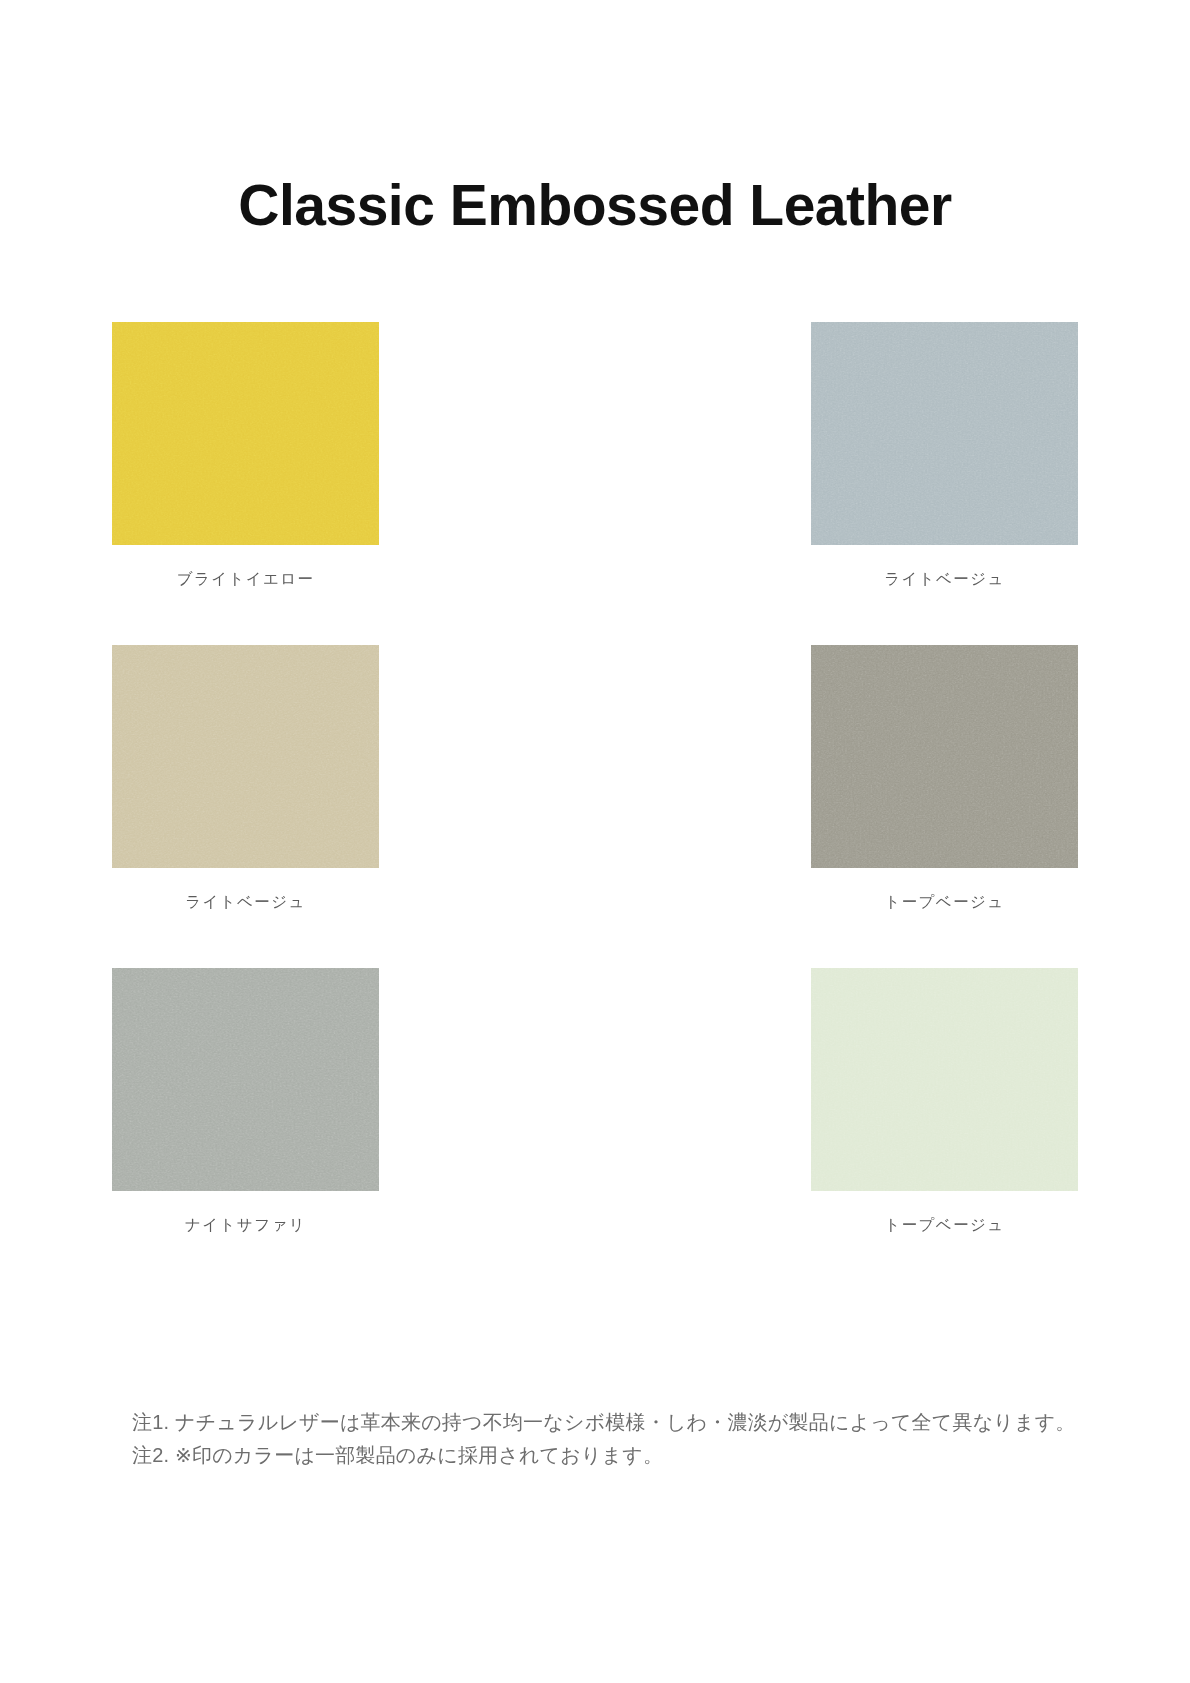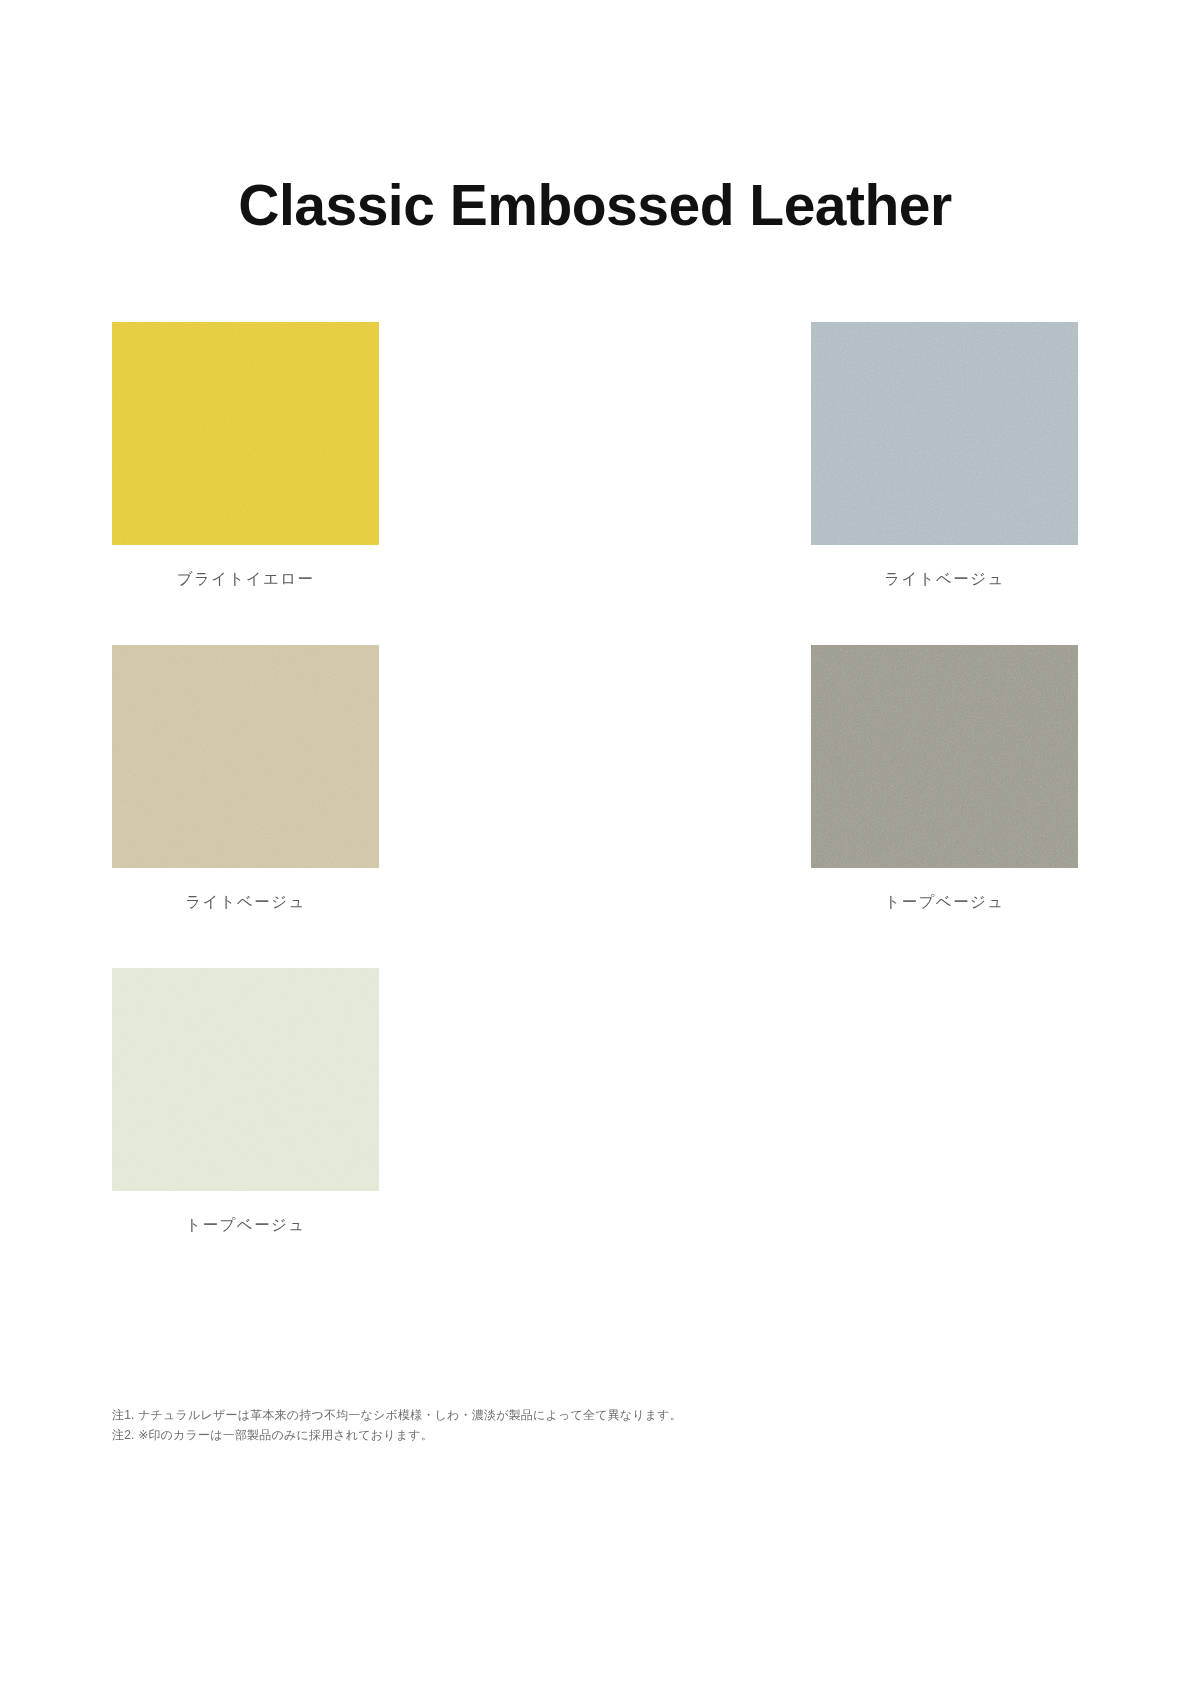--- a/index.html
+++ b/index.html
@@ -63,24 +63,25 @@
   }
   .footer p.note-main {
     font-size: 16.5px;
     line-height: 1.72;
     color: #6d6d6d;
     text-align: justify;
     text-justify: inter-character;
     letter-spacing: 0.2px;
   }
   .footer p.note-small {
-    font-size: 12px;
+    font-size: 20px;
     line-height: 1.65;
     color: #6d6d6d;
     letter-spacing: 0.2px;
+    margin-left: 20px;
   }
   .footer .notes { margin-top: 28px; }
 </style>
 </head>
 <body>
 
 <div class="page">
 
   <h1 class="title">Classic Embossed Leather</h1>
 
@@ -162,20 +163,38 @@
             </defs>
             <rect id="base4" width="267" height="223" fill="#9C9A8E"></rect>
             <rect width="267" height="223" filter="url(#f4)" style="mix-blend-mode:overlay"></rect>
           </svg>
         </div>
         <div class="label">トープベージュ</div>
       </div>
     </div>
 
     <div class="row">
+      <div class="cell">
+        <div class="swatch">
+          <svg class="grain" viewBox="0 0 267 223" preserveAspectRatio="none">
+            <defs>
+              <filter id="f6">
+                <feTurbulence type="fractalNoise" baseFrequency="0.50 0.70" numOctaves="4" seed="71"></feTurbulence>
+                <feColorMatrix type="saturate" values="0"></feColorMatrix>
+                <feComponentTransfer>
+                    <feFuncA type="linear" slope="0.32"></feFuncA>
+                  </feComponentTransfer>
+              </filter>
+            </defs>
+            <rect id="base6" width="267" height="223" fill="#A9AEA8"></rect>
+            <rect width="267" height="223" filter="url(#f6)" style="mix-blend-mode:overlay"></rect>
+          </svg>
+        </div>
+        <div class="label">ナイトサファリ</div>
+      </div>
 
       <div class="cell">
         <div class="swatch">
           <svg class="grain" viewBox="0 0 267 223" preserveAspectRatio="none">
             <defs>
               <filter id="f7">
                 <feTurbulence type="fractalNoise" baseFrequency="0.55 0.75" numOctaves="4" seed="89"></feTurbulence>
                 <feColorMatrix type="saturate" values="0"></feColorMatrix>
                 <feComponentTransfer>
                     <feFuncA type="linear" slope="0.26"></feFuncA>

